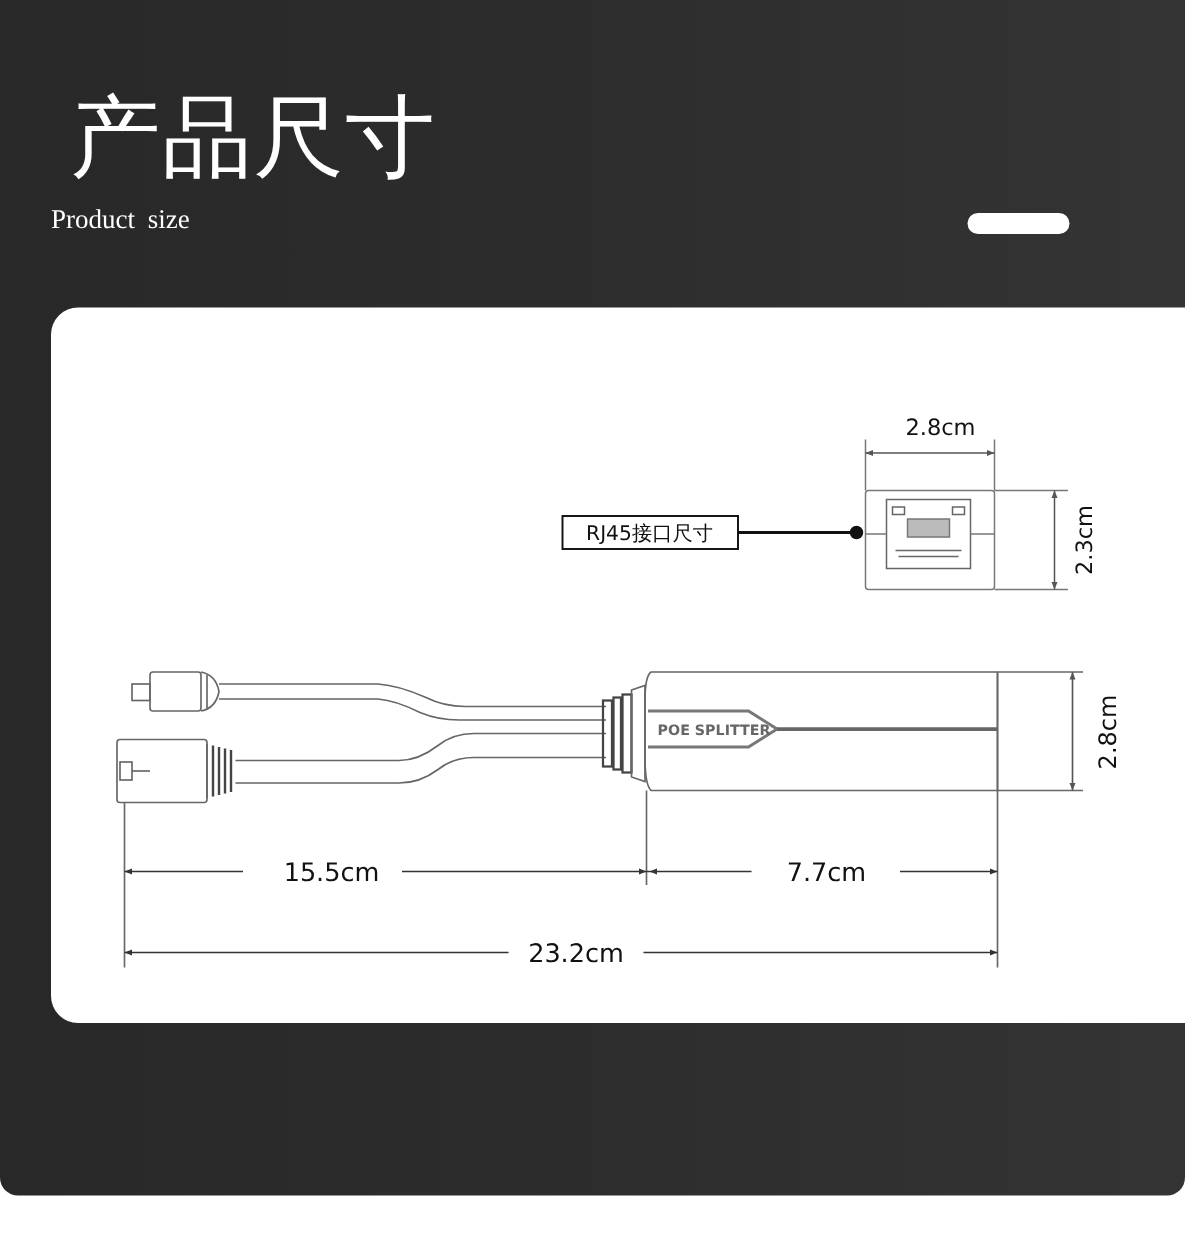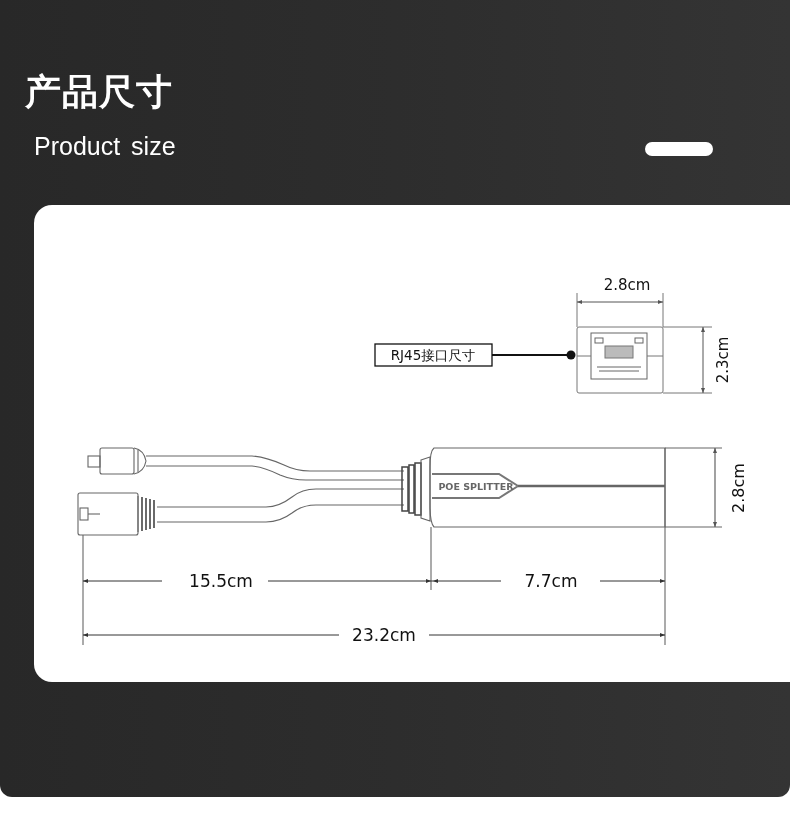--- a/index.html
+++ b/index.html
@@ -1,20 +1,20 @@
 <!DOCTYPE html>
 <html><head>
 <meta charset="utf-8">
 <style>
   html,body{margin:0;padding:0;background:#ffffff;}
   body{width:790px;height:835px;position:relative;overflow:hidden;font-family:"DejaVu Sans","Liberation Sans",sans-serif;}
   .panel{position:absolute;left:0;top:0;width:790px;height:797px;border-radius:0 0 12px 12px;
     background:linear-gradient(90deg,#282828 0%,#2d2d2d 50%,#343434 100%);}
-  .title-cn{position:absolute;left:25px;top:62px;color:#ffffff;font-size:36px;font-weight:bold;letter-spacing:1px;line-height:60px;white-space:nowrap;}
-  .title-en{position:absolute;left:34px;top:130px;color:#ffffff;font-size:25px;line-height:32px;font-family:Liberation Sans, sans-serif;word-spacing:4px;white-space:nowrap;}
+  .title-cn{position:absolute;left:47px;top:62px;color:#ffffff;font-size:60px;font-weight:normal;letter-spacing:1px;line-height:60px;white-space:nowrap;}
+  .title-en{position:absolute;left:34px;top:130px;color:#ffffff;font-size:18px;line-height:32px;font-family:Liberation Serif, serif;word-spacing:4px;white-space:nowrap;}
   .pill{position:absolute;left:645px;top:142px;width:68px;height:14px;border-radius:7px;background:#ffffff;}
   .card{position:absolute;left:34px;top:205px;width:784px;height:477px;background:#ffffff;border-radius:18px;}
   .card svg{position:absolute;left:0;top:0;}
   .dim{font-family:"DejaVu Sans","Liberation Sans",sans-serif;fill:#111111;}
 </style>
 </head>
 <body>
 
 <div class="panel">
   <div class="title-cn">产品尺寸</div>

